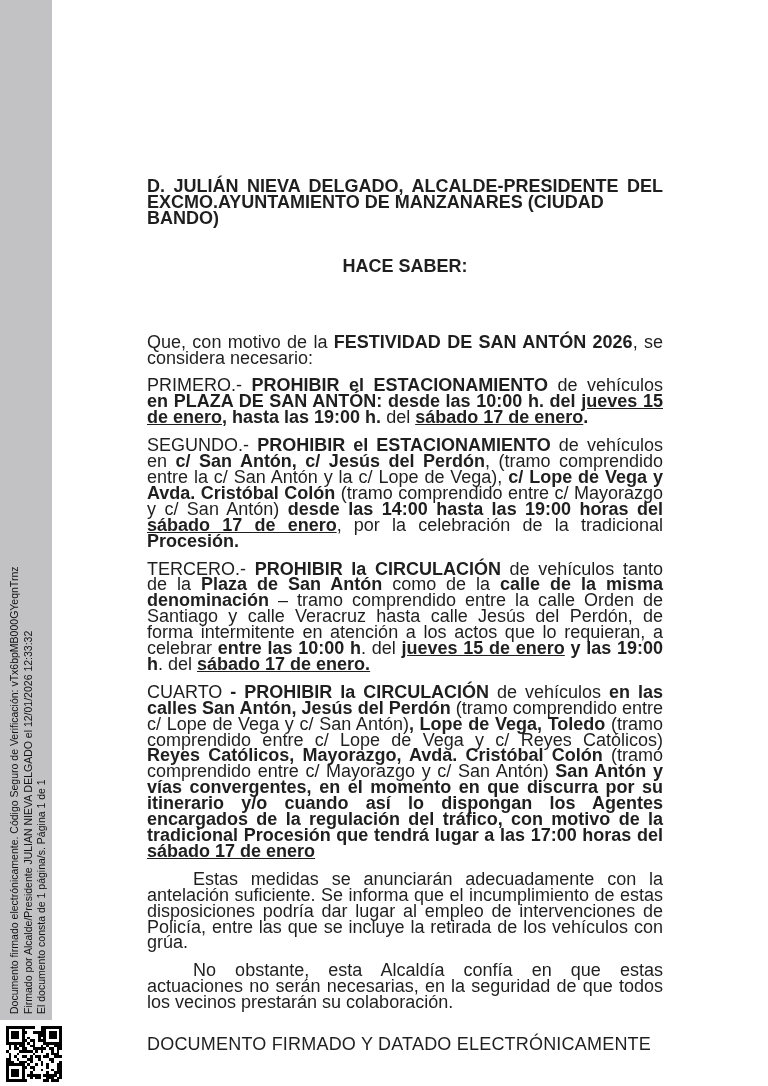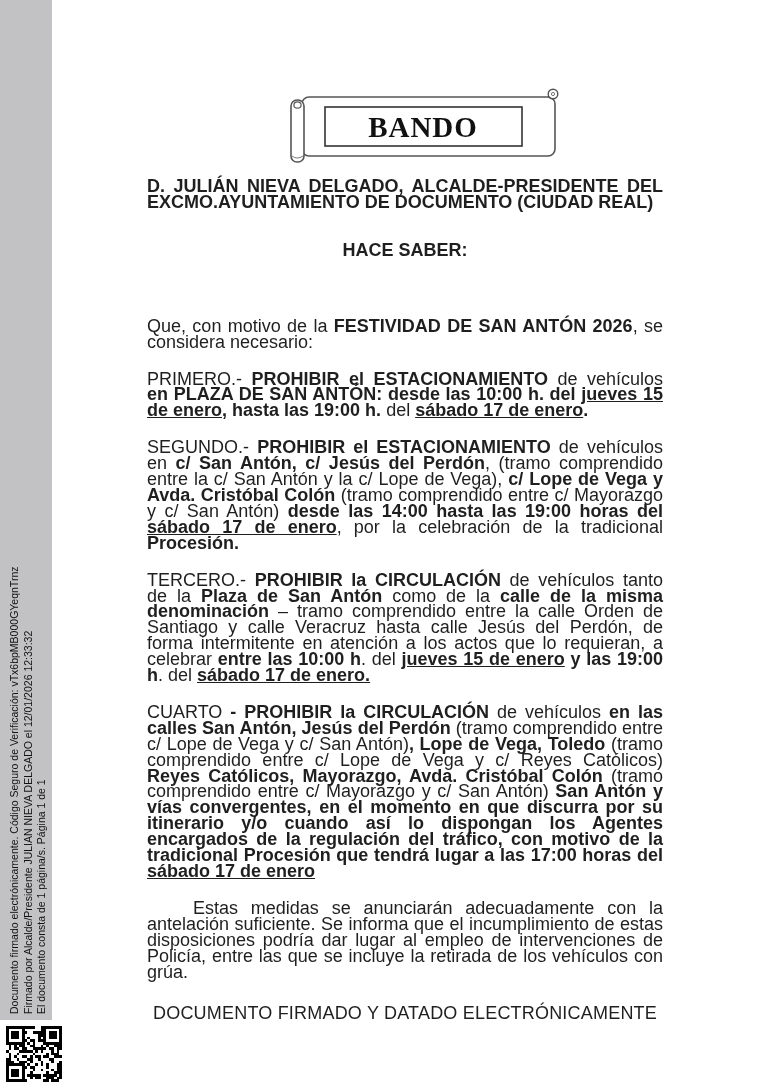--- a/index.html
+++ b/index.html
@@ -42,26 +42,26 @@
 
   
   .content {
     position: absolute; left: 147px; top: 179px; width: 516px;
     font-size: 18px; line-height: 15.9px;
     text-align: justify;
   }
   .hdr1 { font-weight: 700; text-align: justify; text-align-last: justify; }
   .hdr2 { font-weight: 700; text-align: left; }
   .announce { font-weight: 700; text-align: center; margin-top: 32px; }
-  .para { margin-top: 21px; }
+  .para { margin-top: 12px; }
   .para.first { margin-top: 60px; }
   .para.indent { text-indent: 46px; }
   .b { font-weight: 700; }
   .u { text-decoration: underline; }
-  .doc-signed { text-align: center; margin-top: 26px; letter-spacing: .2px; }
+  .doc-signed { margin-top: 26px; letter-spacing: .2px; }
 </style>
 </head>
 <body>
 
 <div class="page">
 
   <div class="csv-strip"></div>
   <div class="csv-text">
     <div>Documento firmado electrónicamente. Código Seguro de Verificación: vTx6bpMB000GYeqnTrnz</div>
     <div>Firmado por Alcalde/Presidente JULIAN NIEVA DELGADO el 12/01/2026 12:33:32</div>
@@ -217,47 +217,31 @@
         <rect x="2" y="2" width="3" height="3" fill="#000"></rect>
         <rect x="14" y="0" width="7" height="7" fill="#000"></rect>
         <rect x="15" y="1" width="5" height="5" fill="#fff"></rect>
         <rect x="16" y="2" width="3" height="3" fill="#000"></rect>
         <rect x="0" y="14" width="7" height="7" fill="#000"></rect>
         <rect x="1" y="15" width="5" height="5" fill="#fff"></rect>
         <rect x="2" y="16" width="3" height="3" fill="#000"></rect>
       </svg>
   </div>
 
-  <div class="banner">
-    <svg width="290" height="90" viewBox="0 0 290 90">
-
-      <rect x="21" y="11" width="253" height="59" rx="7" fill="#ffffff" stroke="#555" stroke-width="1.6"></rect>
-
-      <rect x="10" y="14" width="13" height="62" rx="6" fill="#ffffff" stroke="#555" stroke-width="1.6"></rect>
-      <ellipse cx="16.5" cy="19" rx="3.6" ry="3.2" fill="#ffffff" stroke="#555" stroke-width="1.2"></ellipse>
-      <path d="M11 70 q5 4 11 0" fill="none" stroke="#777" stroke-width="1"></path>
-
-      <circle cx="272" cy="8" r="4.8" fill="#ffffff" stroke="#555" stroke-width="1.4"></circle>
-      <circle cx="272" cy="8" r="1.6" fill="none" stroke="#777" stroke-width="1"></circle>
-      <path d="M267 10 q2 3 6 3" fill="none" stroke="#555" stroke-width="1.2"></path>
-
-      <rect x="44" y="21" width="197" height="39" fill="#ffffff" stroke="#333" stroke-width="1.6"></rect>
-      <text x="142" y="51" text-anchor="middle" fill="#111">BANDO</text>
-    </svg>
-  </div>
 
   <div class="content">
     <div class="hdr1">D. JULIÁN NIEVA DELGADO, ALCALDE-PRESIDENTE DEL</div>
-    <div class="hdr2">EXCMO.AYUNTAMIENTO DE DOCUMENTO (CIUDAD REAL)</div>
+    <div class="hdr2">EXCMO.AYUNTAMIENTO DE MANZANARES (CIUDAD BANDO)</div>
     <div class="announce">HACE SABER:</div>
 
     <div class="para first"><span>Que, con motivo de la </span><span class="b">FESTIVIDAD DE SAN ANTÓN 2026</span><span>, se considera necesario:</span></div>
     <div class="para"><span>PRIMERO.- </span><span class="b">PROHIBIR el ESTACIONAMIENTO</span><span> de vehículos </span><span class="b">en PLAZA DE SAN ANTÓN: desde las 10:00 h. del </span><span class="b u">jueves 15 de enero,</span><span class="b"> hasta las 19:00 h.</span><span> del </span><span class="b u">sábado 17 de enero</span><span class="b">.</span></div>
     <div class="para"><span>SEGUNDO.- </span><span class="b">PROHIBIR el ESTACIONAMIENTO</span><span> de vehículos en </span><span class="b">c/ San Antón, c/ Jesús del Perdón</span><span>, (tramo comprendido entre la c/ San Antón y la c/ Lope de Vega), </span><span class="b">c/ Lope de Vega y Avda. Cristóbal Colón</span><span> (tramo comprendido entre c/ Mayorazgo y c/ San Antón) </span><span class="b">desde las 14:00 hasta las 19:00 horas del </span><span class="b u">sábado 17 de enero</span><span>, por la celebración de la tradicional </span><span class="b">Procesión.</span></div>
     <div class="para"><span>TERCERO.- </span><span class="b">PROHIBIR la CIRCULACIÓN</span><span> de vehículos  tanto de la </span><span class="b">Plaza de San Antón</span><span> como de la </span><span class="b">calle de la misma denominación</span><span> – tramo comprendido entre la calle Orden de Santiago y calle Veracruz hasta calle Jesús del Perdón, de forma intermitente en atención a los actos que lo requieran, a celebrar </span><span class="b">entre las 10:00 h</span><span>. del </span><span class="b u">jueves 15 de enero</span><span class="b"> y las 19:00 h</span><span>. del </span><span class="b u">sábado 17 de enero.</span></div>
     <div class="para"><span>CUARTO </span><span class="b">- PROHIBIR la CIRCULACIÓN</span><span> de vehículos </span><span class="b">en las calles San Antón, Jesús del Perdón</span><span> (tramo comprendido entre c/ Lope de Vega y c/ San Antón)</span><span class="b">, Lope de Vega, Toledo</span><span> (tramo comprendido entre c/ Lope de Vega y c/ Reyes Católicos) </span><span class="b">Reyes Católicos, Mayorazgo, Avda. Cristóbal Colón</span><span> (tramo comprendido entre c/ Mayorazgo y c/ San Antón) </span><span class="b">San Antón y vías convergentes, en el momento en que discurra por su itinerario y/o cuando así lo dispongan los Agentes encargados de la regulación del tráfico, con motivo de la tradicional Procesión que tendrá lugar a las 17:00 horas del </span><span class="b u">sábado 17 de enero</span></div>
 
     <div class="para indent">Estas medidas se anunciarán adecuadamente con la antelación suficiente. Se informa que el incumplimiento de estas disposiciones podría dar lugar al empleo de intervenciones de Policía, entre las que se incluye la retirada de los vehículos con grúa.</div>
+    <div class="para indent">No obstante, esta Alcaldía confía en que estas actuaciones no serán necesarias, en la seguridad de que todos los vecinos prestarán su colaboración.</div>
 
     <div class="doc-signed">DOCUMENTO FIRMADO Y DATADO ELECTRÓNICAMENTE</div>
   </div>
 
 </div>
 
 </body></html>

